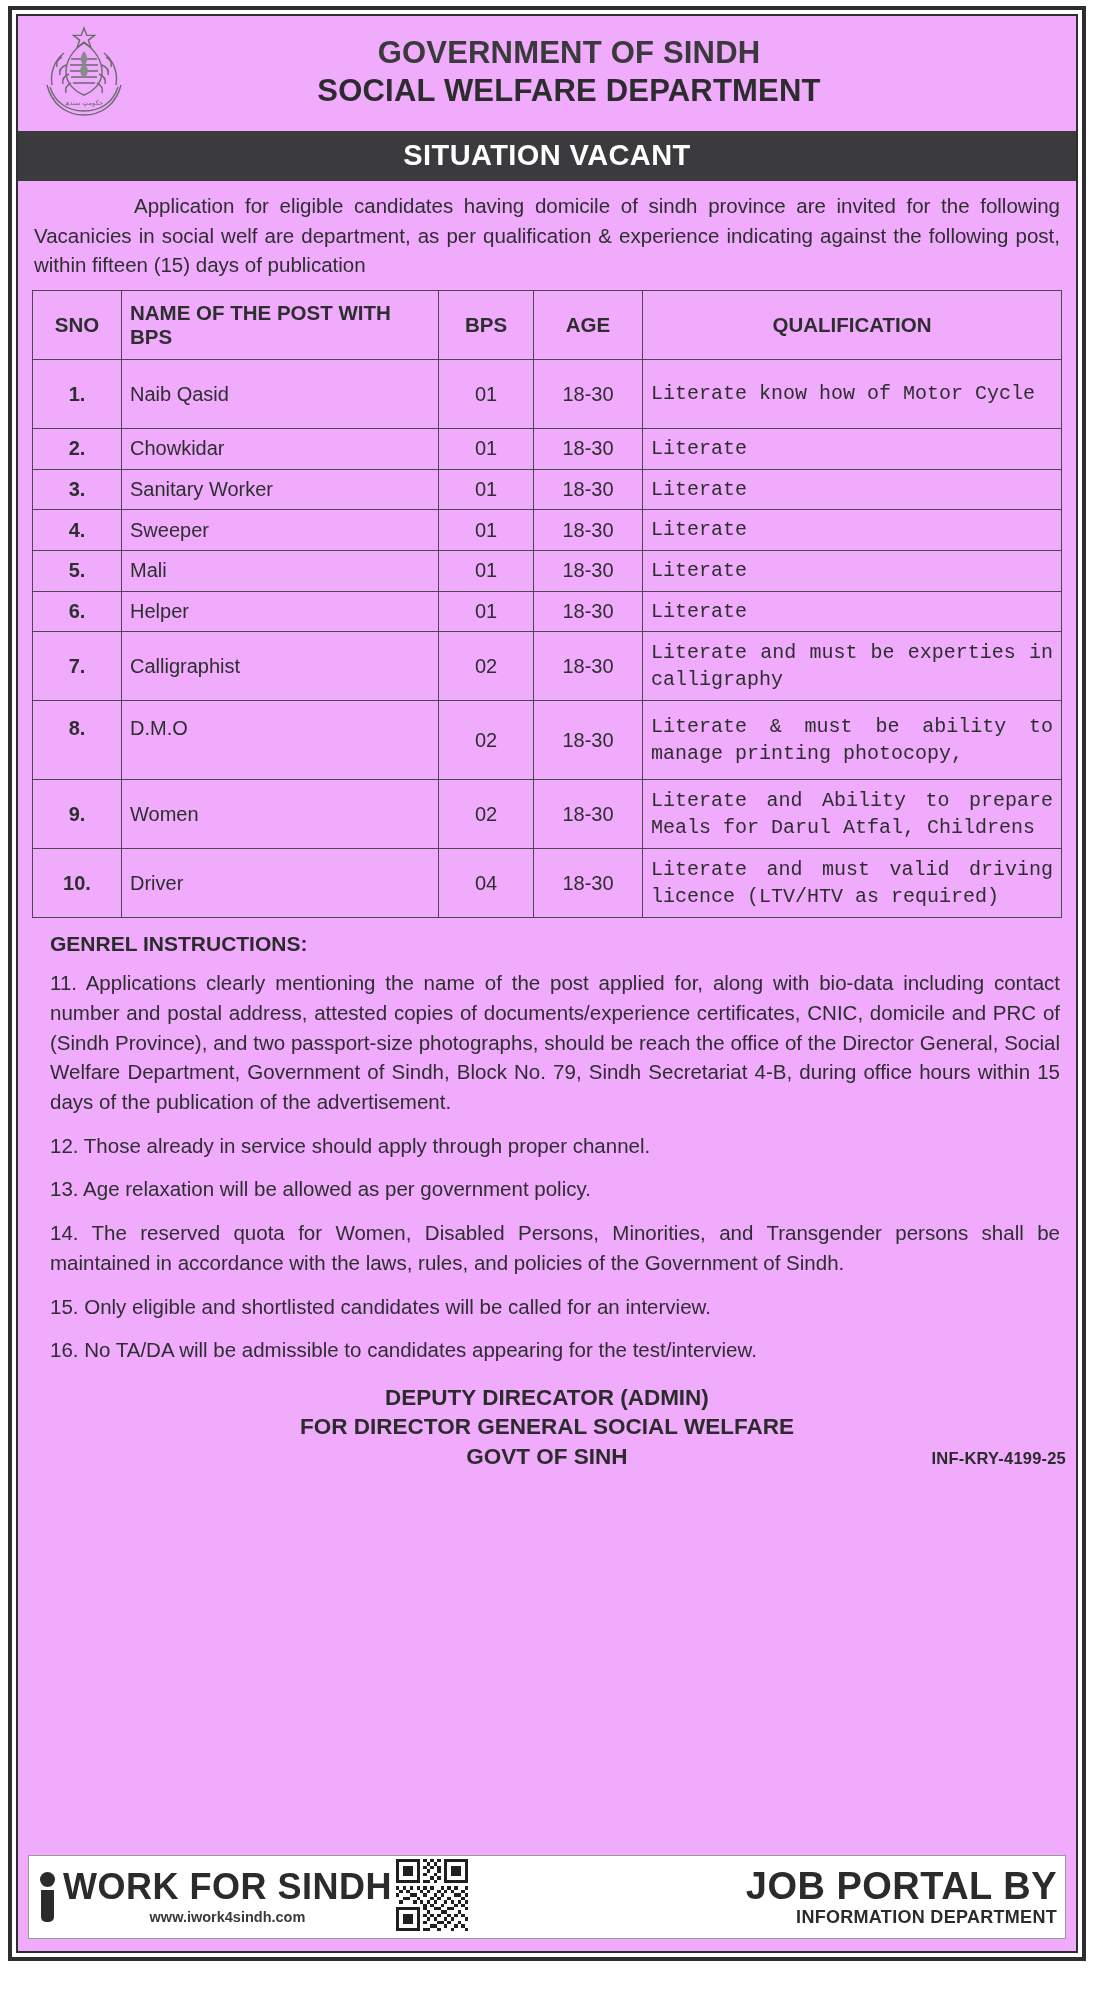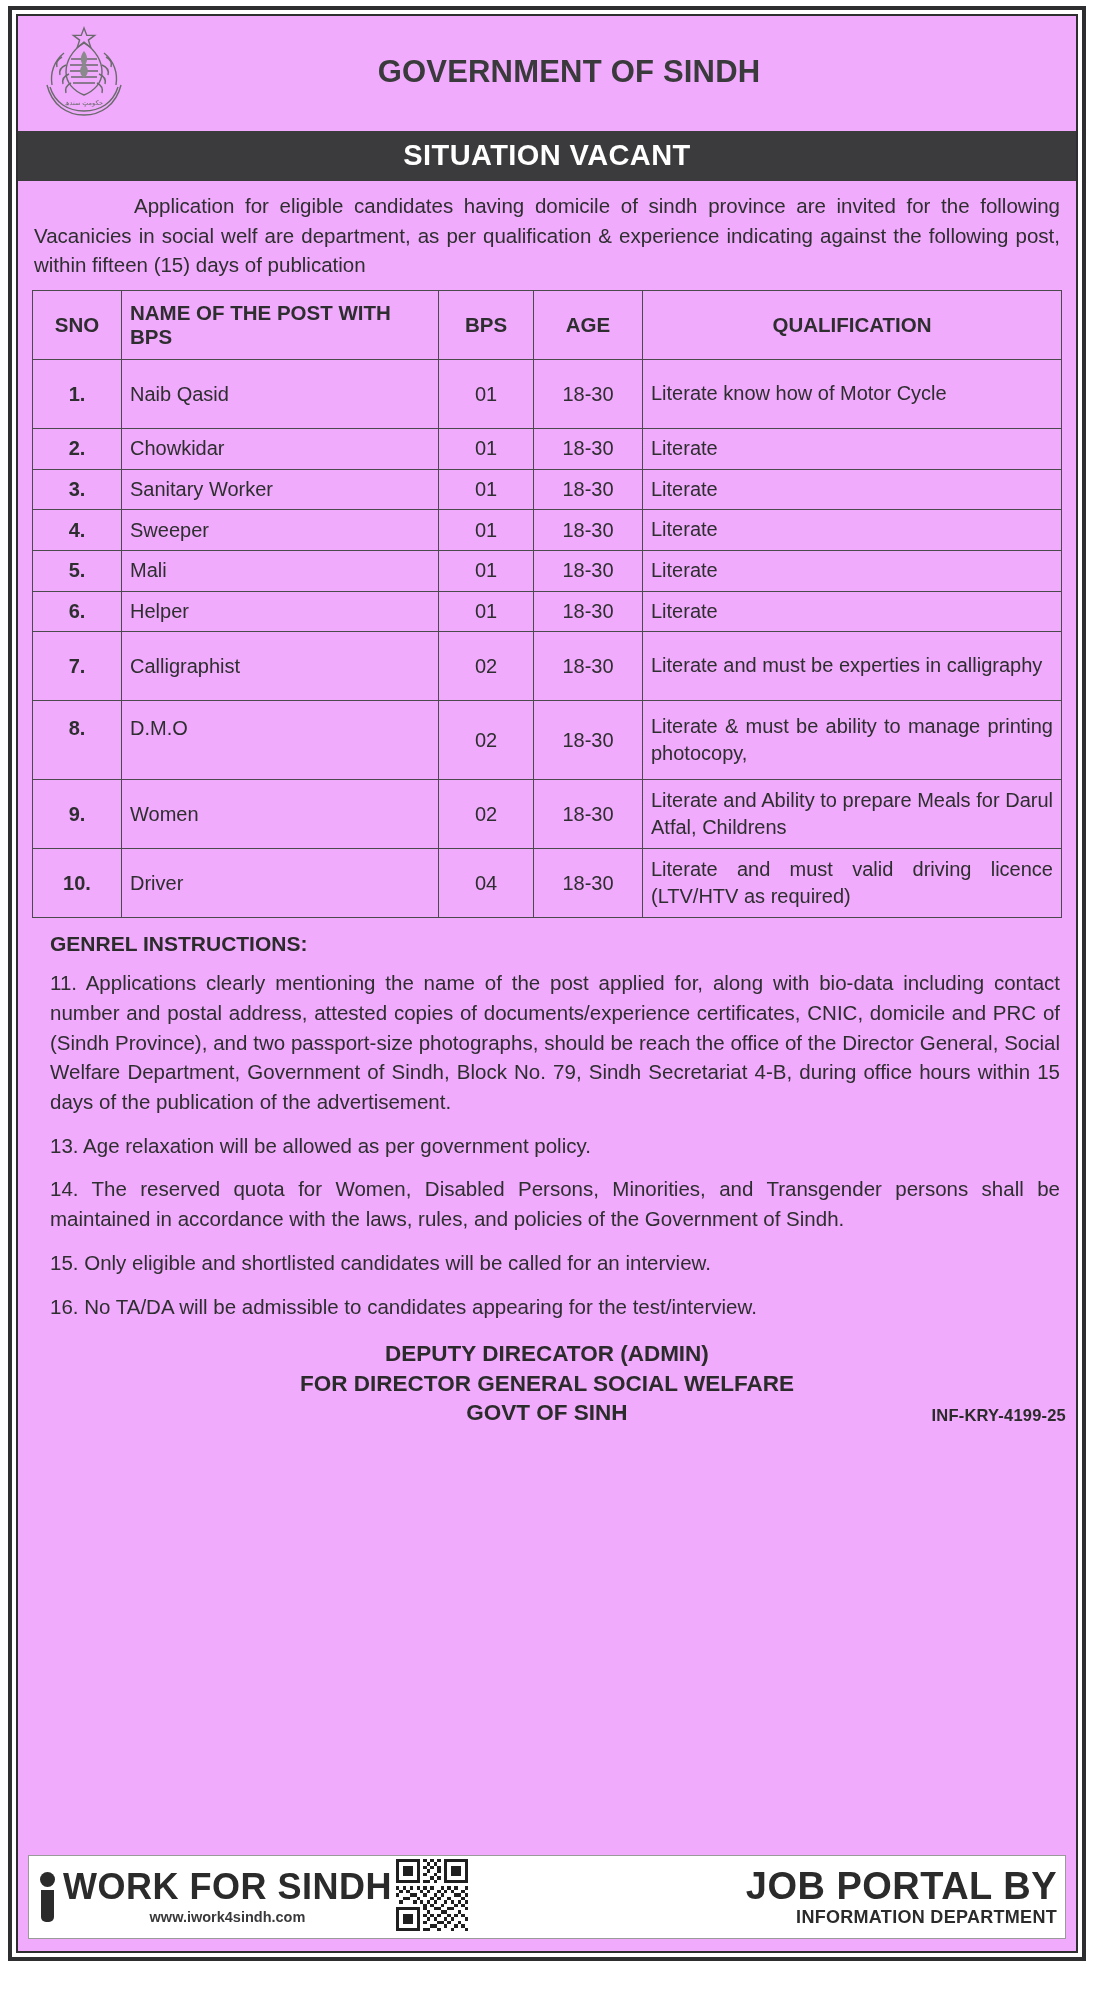--- a/index.html
+++ b/index.html
@@ -132,20 +132,21 @@
   }
   td.post { text-align: left; padding-left: 16px; }
   td.bps { text-align: center; }
   td.age { text-align: center; }
   td.qual {
     text-align: justify;
     text-justify: inter-word;
     line-height: 1.38;
     padding-left: 9px;
     padding-right: 9px;
+    font-family: Liberation Mono, monospace;
   }
   tr.tall td { height: 56px; }
   tr.r8 td.sno, tr.r8 td.post { vertical-align: top; padding-top: 16px; }
 
   
   .instr-wrap { padding: 14px 16px 0 32px; }
   .instr-title {
     font-size: 21px;
     font-weight: bold;
     color: #2b2b2b;
@@ -298,20 +299,21 @@
           <path d="M9 62 C14 82 29 92 46 92 C63 92 78 82 83 62"></path>
           <path d="M12 64 C17 80 30 88 46 88 C62 88 75 80 80 64"></path>
         </g>
         <g fill="#6a6a6c" font-size="6.5" font-family="'Liberation Sans', sans-serif">
           <text x="46" y="82" text-anchor="middle">حكومتٍ سندھ</text>
         </g>
       </svg>
     </div>
     <div class="header-titles">
       <div class="gov-title">GOVERNMENT OF SINDH</div>
+      <div class="dept-title">SOCIAL WELFARE DEPARTMENT</div>
     </div>
   </div>
 
   <div class="vacant-bar">SITUATION VACANT</div>
 
   <div class="intro">Application for eligible candidates having domicile of sindh province are invited for the following Vacanicies in social welf are department, as per qualification &amp; experience indicating against the following post, within fifteen (15) days of publication</div>
 
   <div class="tbl-wrap">
     <table class="posts">
       <thead>
@@ -394,20 +396,21 @@
           <td class="age">18-30</td>
           <td class="qual">Literate and must valid driving licence (LTV/HTV as required)</td>
         </tr>
       </tbody>
     </table>
   </div>
 
   <div class="instr-wrap">
     <div class="instr-title">GENREL INSTRUCTIONS:</div>
     <div class="instr-item">11. Applications clearly mentioning the name of the post applied for, along with bio-data including contact number and postal address, attested copies of documents/experience certificates, CNIC, domicile and PRC of (Sindh Province), and two passport-size photographs, should be reach the office of the Director General, Social Welfare Department, Government of Sindh, Block No. 79, Sindh Secretariat 4-B, during office hours within 15 days of the publication of the advertisement.</div>
+    <div class="instr-item short">12. Those already in service should apply through proper channel.</div>
     <div class="instr-item short">13. Age relaxation will be allowed as per government policy.</div>
     <div class="instr-item">14. The reserved quota for Women, Disabled Persons, Minorities, and Transgender persons shall be maintained in accordance with the laws, rules, and policies of the Government of Sindh.</div>
     <div class="instr-item short">15. Only eligible and shortlisted candidates will be called for an interview.</div>
     <div class="instr-item short">16. No TA/DA will be admissible to candidates appearing for the test/interview.</div>
   </div>
 
   <div class="sign">
     <div>DEPUTY DIRECATOR (ADMIN)</div>
     <div>FOR DIRECTOR GENERAL SOCIAL WELFARE</div>
     <div>GOVT OF SINH</div>

